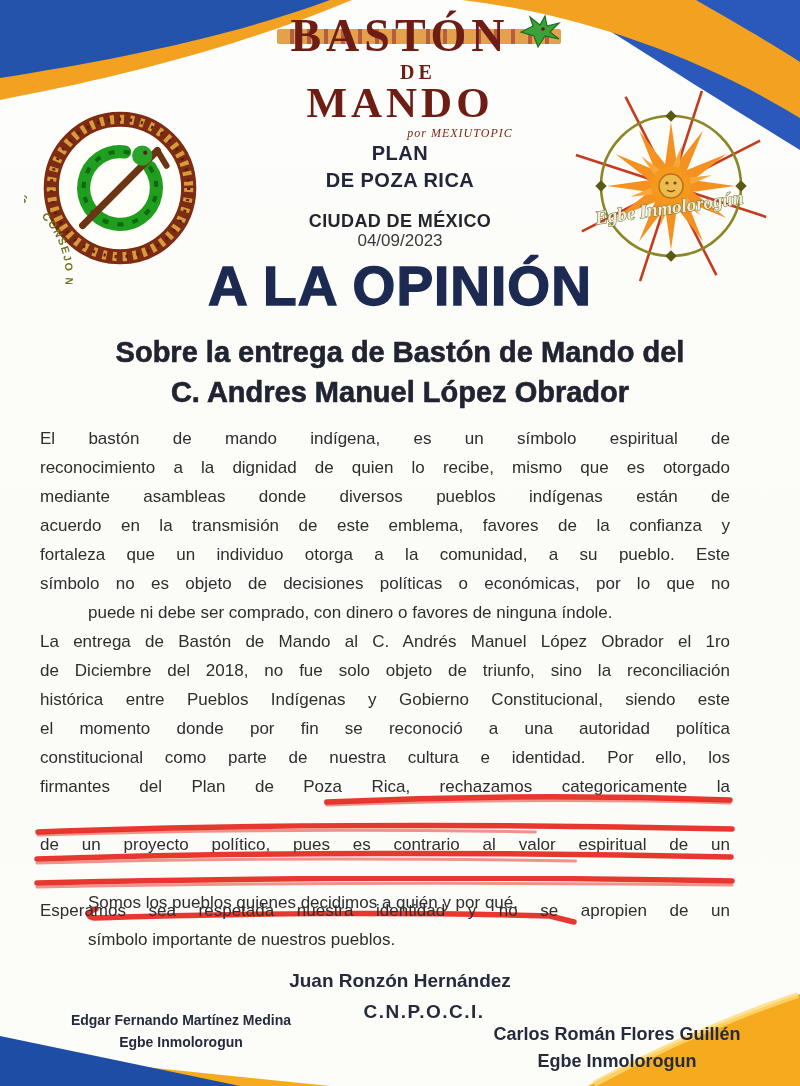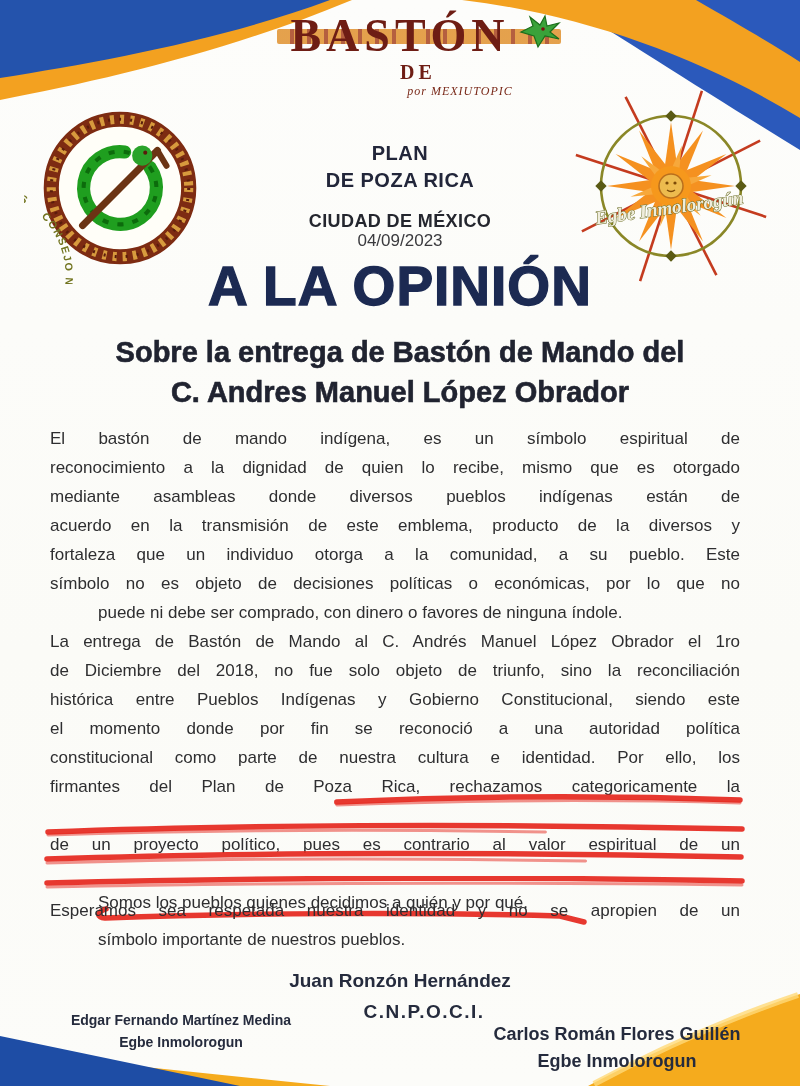--- a/index.html
+++ b/index.html
@@ -39,21 +39,21 @@
 
   
   .title { position:absolute; top:254px; left:0; right:0; margin:0; text-align:center;
            color:#1c2a52; font-size:55px; font-weight:700; letter-spacing:1px;
            -webkit-text-stroke:1.4px #1c2a52; }
   .subtitle { position:absolute; top:332px; left:0; right:0; margin:0; text-align:center;
               color:#202330; font-size:29px; font-weight:700; line-height:40px;
               -webkit-text-stroke:.6px #202330; }
 
   
-  .para { position:absolute; left:50px; width:690px; font-size:17px; line-height:29px; color:#2e2e30; }
+  .para { position:absolute; left:40px; width:690px; font-size:17px; line-height:29px; color:#2e2e30; }
   .p1 { top:424px; } .p2 { top:627px; } .p3 { top:896px; }
   .tline { position:relative; text-align:justify; text-align-last:justify; height:29px; }
   .tline.last { text-align-last:left;margin-left:48px; }
   .marker { position:absolute; left:-6px; bottom:-7px; width:702px; height:16px; pointer-events:none; }
   .marker path { fill:none; stroke:#e5271d; stroke-linecap:round; }
   .marker .main { stroke-width:5.5px; opacity:.92; }
   .marker .echo { stroke-width:3px; opacity:.5; }
   .marker.m-hi { bottom:-4px; }
   .marker.short { width:520px; height:22px; bottom:-10px; }
 
@@ -151,20 +151,21 @@
 
   <div class="baston">
     <div class="baston-wrap">
       <span class="band"></span>
       <div class="l1"><span>BASTÓN</span></div>
       <svg class="dragon" width="42" height="36" viewBox="0 0 42 36">
         <path d="M2,18 L14,12 L11,3 L21,11 L26,2 L28,12 L40,9 L31,18 L40,25 L26,22 L19,33 L15,22 Z" fill="#3aa23a" stroke="#1c6e1c" stroke-width="1.2"></path>
         <circle cx="24" cy="15" r="1.8" fill="#7a1010"></circle>
       </svg>
       <div class="l2">DE</div>
+      <div class="l3">MANDO</div>
       <div class="byline">por MEXIUTOPIC</div>
     </div>
   </div>
 
   <div class="plan">
     <div>PLAN</div>
     <div>DE POZA RICA</div>
   </div>
 
   <div class="city">CIUDAD DE MÉXICO</div>
@@ -173,21 +174,21 @@
   <h1 class="title">A LA OPINIÓN</h1>
   <h2 class="subtitle">
     <span>Sobre la entrega de Bastón de Mando del</span><br>
     <span>C. Andres Manuel López Obrador</span>
   </h2>
 
   <div class="para p1">
     <div class="tline"><span>El bastón de mando indígena, es un símbolo espiritual de</span></div>
     <div class="tline"><span>reconocimiento a la dignidad de quien lo recibe, mismo que es otorgado</span></div>
     <div class="tline"><span>mediante asambleas donde diversos pueblos indígenas están de</span></div>
-    <div class="tline"><span>acuerdo en la transmisión de este emblema, producto de la diversos y</span></div>
+    <div class="tline"><span>acuerdo en la transmisión de este emblema, favores de la confianza y</span></div>
     <div class="tline"><span>fortaleza que un individuo otorga a la comunidad, a su pueblo. Este</span></div>
     <div class="tline"><span>símbolo no es objeto de decisiones políticas o económicas, por lo que no</span></div>
     <div class="tline last"><span>puede ni debe ser comprado, con dinero o favores de ninguna índole.</span></div>
   </div>
 
   <div class="para p2">
     <div class="tline"><span>La entrega de Bastón de Mando al C. Andrés Manuel López Obrador el 1ro</span></div>
     <div class="tline"><span>de Diciembre del 2018, no fue solo objeto de triunfo, sino la reconciliación</span></div>
     <div class="tline"><span>histórica entre Pueblos Indígenas y Gobierno Constitucional, siendo este</span></div>
     <div class="tline"><span>el momento donde por fin se reconoció a una autoridad política</span></div>

